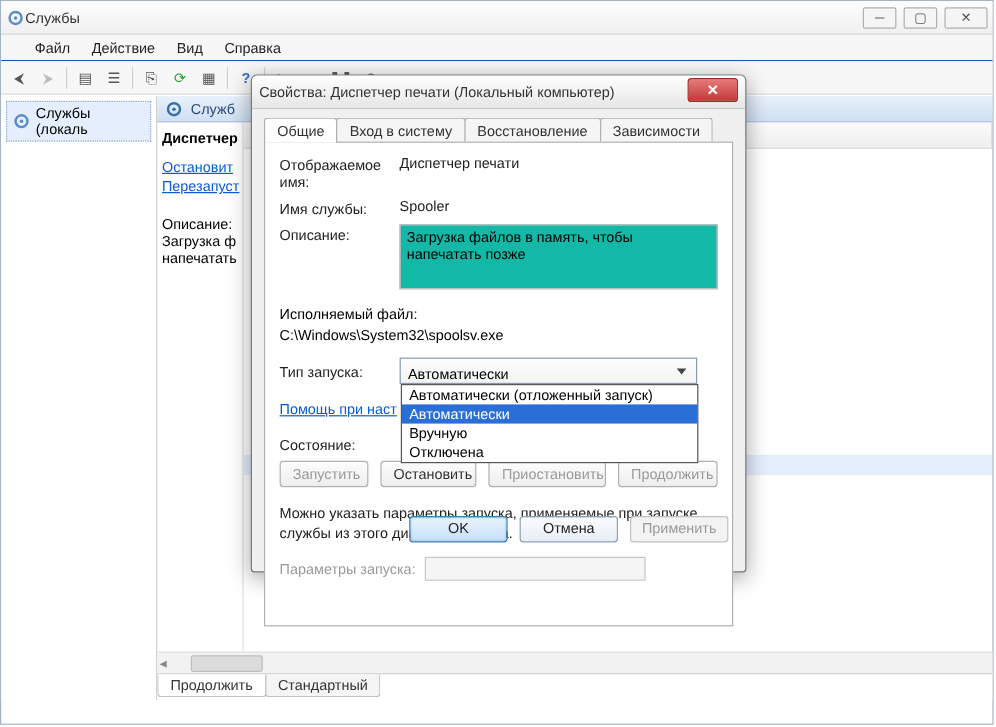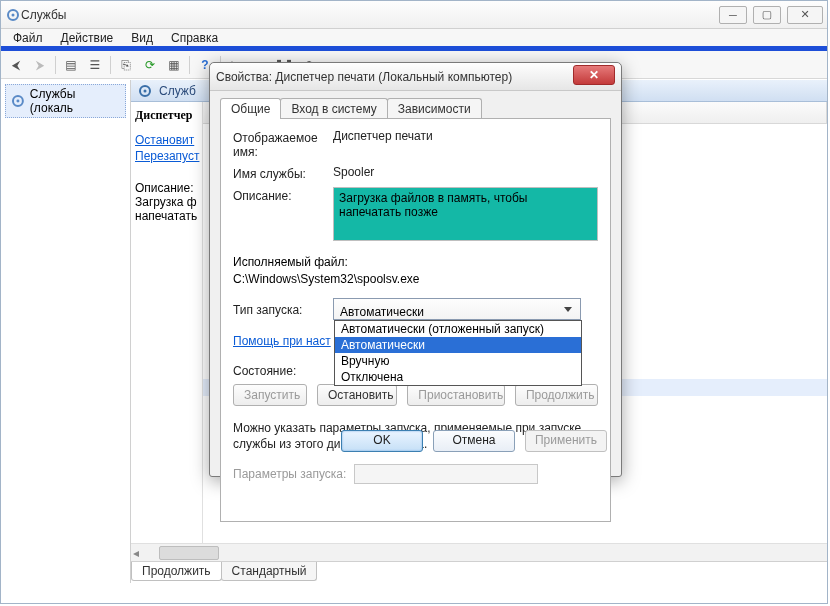--- a/index.html
+++ b/index.html
@@ -9,39 +9,39 @@
 .main-window { width: 828px; height: 604px; border: 1px solid #a2b4c8; background: #fff; position: relative; }
 
 
 .titlebar { height: 28px; display: flex; align-items: center; padding: 0 4px; background: linear-gradient(#fdfdfd,#f0f0f0); border-bottom: 1px solid #d0d0d0; }
 .titlebar .title { flex: 1; color: #333; }
 .win-btns { display: flex; gap: 6px; }
 .win-btn { width: 28px; height: 18px; border: 1px solid #b0b0b0; border-radius: 2px; background: #f5f5f5; display: flex; align-items: center; justify-content: center; cursor: default; font-size: 11px; color: #555; }
 .win-btn.close { width: 36px; }
 
 
-.menubar { height: 22px; display: flex; align-items: center; padding: 0 4px; gap: 2px; background: #f7f7f7; border-bottom: 5px solid #1d4ed8; }
+.menubar { height: 22px; display: flex; align-items: center; padding: 0 20px; gap: 2px; background: #f7f7f7; border-bottom: 1px solid #1d4ed8; }
 .menubar span { padding: 2px 8px; color: #222; cursor: default; }
 
 
 .toolbar { height: 28px; display: flex; align-items: center; padding: 0 4px; gap: 2px; background: #f7f7f7; border-bottom: 1px solid #d8d8d8; }
 .tbtn { width: 22px; height: 22px; border: 1px solid transparent; display: flex; align-items: center; justify-content: center; color: #555; border-radius: 2px; }
 .tdiv { width: 1px; height: 18px; background: #d0d0d0; margin: 0 2px; }
 
 
 .content { display: flex; height: calc(100% - 28px - 22px - 28px - 20px); border-top: 1px solid #fff; }
 .tree-pane { width: 130px; border-right: 1px solid #d0d0d0; padding: 4px; background: #fff; overflow: hidden; }
 .tree-item { display: flex; align-items: center; gap: 4px; padding: 2px 4px; }
 .tree-item.selected { background: #e5eefc; border: 1px dotted #8aa8d8; }
 
 .right-pane { flex: 1; display: flex; border: 1px solid #8aa8d8; margin: 0; overflow: hidden; }
 .header-strip { height: 22px; background: linear-gradient(#e9f1fb,#d0dff2); border-bottom: 1px solid #a8bed8; display: flex; align-items: center; padding: 0 6px; gap: 6px; color: #2a4a7a; font-weight: 400; }
 
 .detail-panel { width: 72px; border-right: 1px solid #e0e0e0; padding: 6px 4px; overflow: hidden; }
-.detail-panel .sel-name { font-weight: bold; margin-bottom: 10px; font-family: Liberation Serif, serif; }
+.detail-panel .sel-name { font-weight: bold; margin-bottom: 10px; }
 .detail-panel a { color: #0a5bd6; text-decoration: underline; display: block; margin-bottom: 2px; cursor: pointer; }
 .detail-panel .desc-label { margin-top: 18px; }
 
 .table-area { flex: 1; overflow: hidden; }
 .table-head { display: flex; height: 22px; border-bottom: 1px solid #d8d8d8; background: linear-gradient(#fbfbfb,#efefef); }
 .table-head div { padding: 3px 8px; border-right: 1px solid #d8d8d8; color: #333; white-space: nowrap; }
 .col-startup { width: 95px; }
 .col-logon { flex: 1; }
 .table-body { overflow-y: auto; }
 .table-row { display: flex; height: 17px; align-items: center; }
@@ -278,20 +278,21 @@
 
 <div class="dialog">
   <div class="dlg-titlebar">
     <span class="title">Свойства: Диспетчер печати (Локальный компьютер)</span>
     <div class="dlg-close">✕</div>
   </div>
   <div class="dlg-body">
     <div class="tabstrip">
       <div class="tab active">Общие</div>
       <div class="tab">Вход в систему</div>
+      <div class="tab">Восстановление</div>
       <div class="tab">Зависимости</div>
     </div>
     <div class="tabpanel">
 
       <div class="form-row">
         <div class="form-label">Отображаемое имя:</div>
         <div class="form-value">Диспетчер печати</div>
       </div>
       <div class="form-row">
         <div class="form-label">Имя службы:</div>

